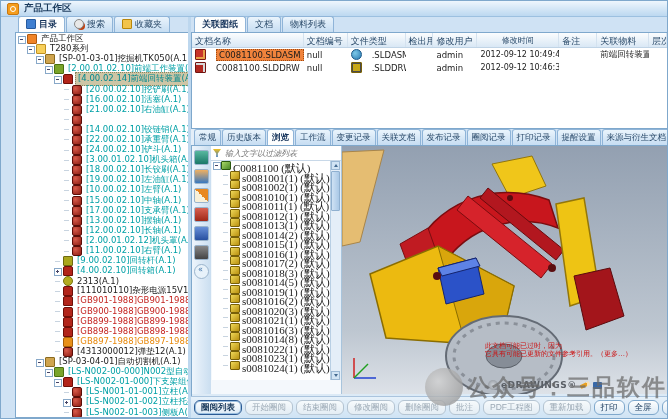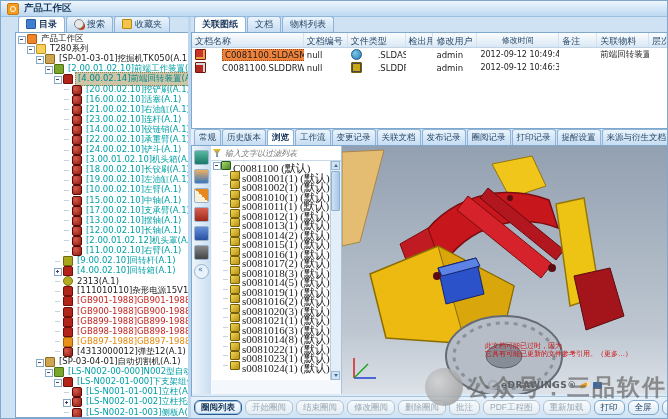--- a/index.html
+++ b/index.html
@@ -66,21 +66,21 @@
   .vscroll .thumb{position:absolute;left:0;top:10px;width:9px;height:40px;background:linear-gradient(90deg,#cfe2f4,#a9c8e6);border:1px solid #8fb0d0;box-sizing:border-box;border-radius:1px;}
   #splitter{left:187px;top:16px;width:3px;height:401px;background:#bdd7ee;}
   
   #right{left:190px;top:16px;width:477px;height:401px;}
   #doc-tabs{height:15px;}
   #doc-table{position:absolute;left:0;top:15px;width:477px;height:97px;background:#fff;
     border:1px solid #7fa8cc;box-sizing:border-box;overflow:hidden;}
   .thead{display:flex;height:14px;background:linear-gradient(#fbfdfe,#d9e8f5);border-bottom:1px solid #c0d4e6;}
   .hcell{border-right:1px solid #d4e2ef;padding:2px 3px 0 3px;box-sizing:border-box;overflow:hidden;white-space:nowrap;color:#2a4a6a;}
   .trrow{display:flex;height:13px;align-items:center;}
-  .cell{padding:0 3px;box-sizing:border-box;overflow:hidden;white-space:nowrap;display:flex;align-items:center;gap:16px;font-size:8.5px;}
+  .cell{padding:0 3px;box-sizing:border-box;overflow:hidden;white-space:nowrap;display:flex;align-items:center;gap:10px;font-size:8.5px;}
   .w0{width:112px;} .w1{width:44px;} .w2{width:58px;} .w3{width:28px;} .w4{width:44px;}
   .w5{width:82px;font-size:8px;text-align:center;} .w6{width:38px;} .w7{width:52px;} .w8{width:18px;}
   .fico{width:9px;height:9px;flex:0 0 9px;border-radius:1px;}
   .ft-asm{background:#c8342a;border:1px solid #801810;box-shadow:inset -2px -2px 0 #e8a048;}
   .ft-drw{background:#b02820;border:1px solid #701410;box-shadow:inset -2px 2px 0 #d8d8d8;}
   .ft-globe{background:radial-gradient(circle at 35% 35%,#7cc8e8,#2878b0);border:1px solid #1a5888;border-radius:50%;}
   .ft-sheet{background:#c8a818;border:1px solid #786008;box-shadow:inset 0 0 0 1px #4a4a4a;}
   .nm.sel2{background:#f0833c;border:1px dotted #a04a10;color:#1a1a1a;padding:0 2px;}
   
   #detail-tabs{position:absolute;left:0;top:112px;width:477px;height:16px;}
@@ -206,21 +206,20 @@
           <span class="indent" style="width: 45px;"></span>
           <span class="exp e-none"><i></i></span>
           <span class="tico ic-part"></span>
           <span class="tlabel">[21.00.02.10]右油缸(A.1)</span>
         </div>
 
         <div class="trow c-teal">
           <span class="indent" style="width: 45px;"></span>
           <span class="exp e-none"><i></i></span>
           <span class="tico ic-part"></span>
-          <span class="tlabel">[23.00.02.10]连杆(A.1)</span>
         </div>
 
         <div class="trow c-teal">
           <span class="indent" style="width: 45px;"></span>
           <span class="exp e-none"><i></i></span>
           <span class="tico ic-part"></span>
           <span class="tlabel">[14.00.02.10]铰链销(A.1)</span>
         </div>
 
         <div class="trow c-teal">

